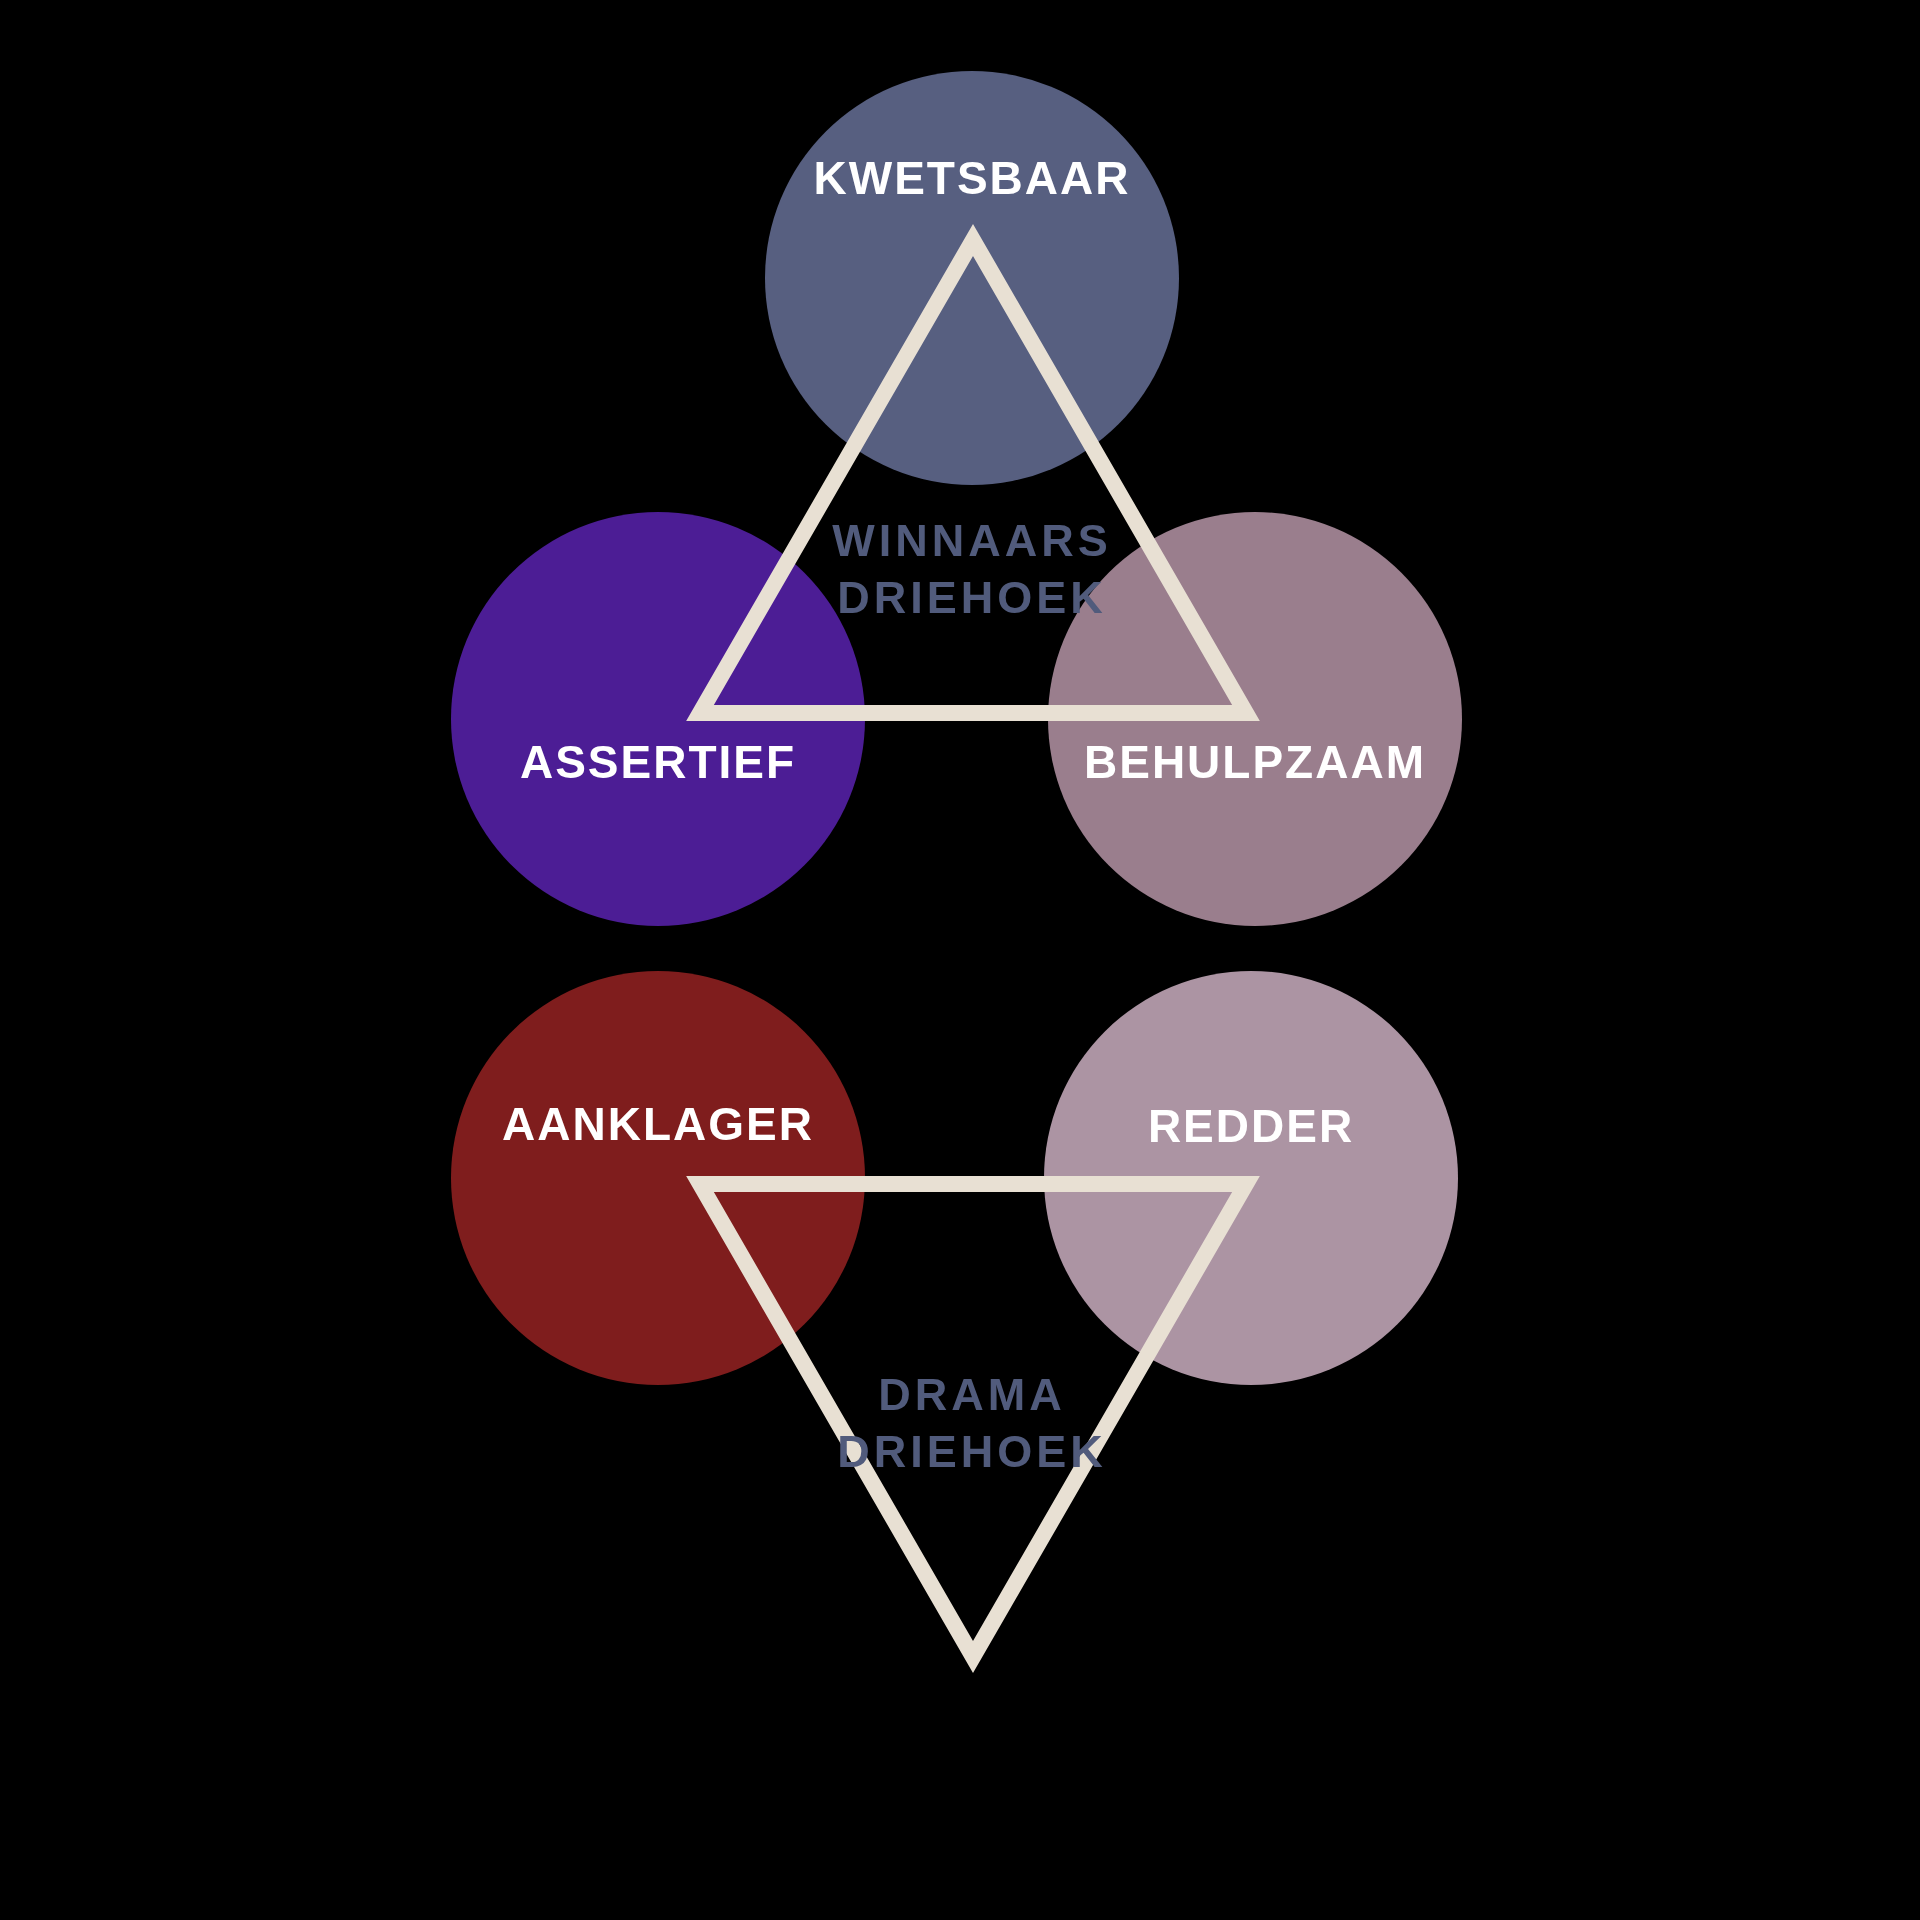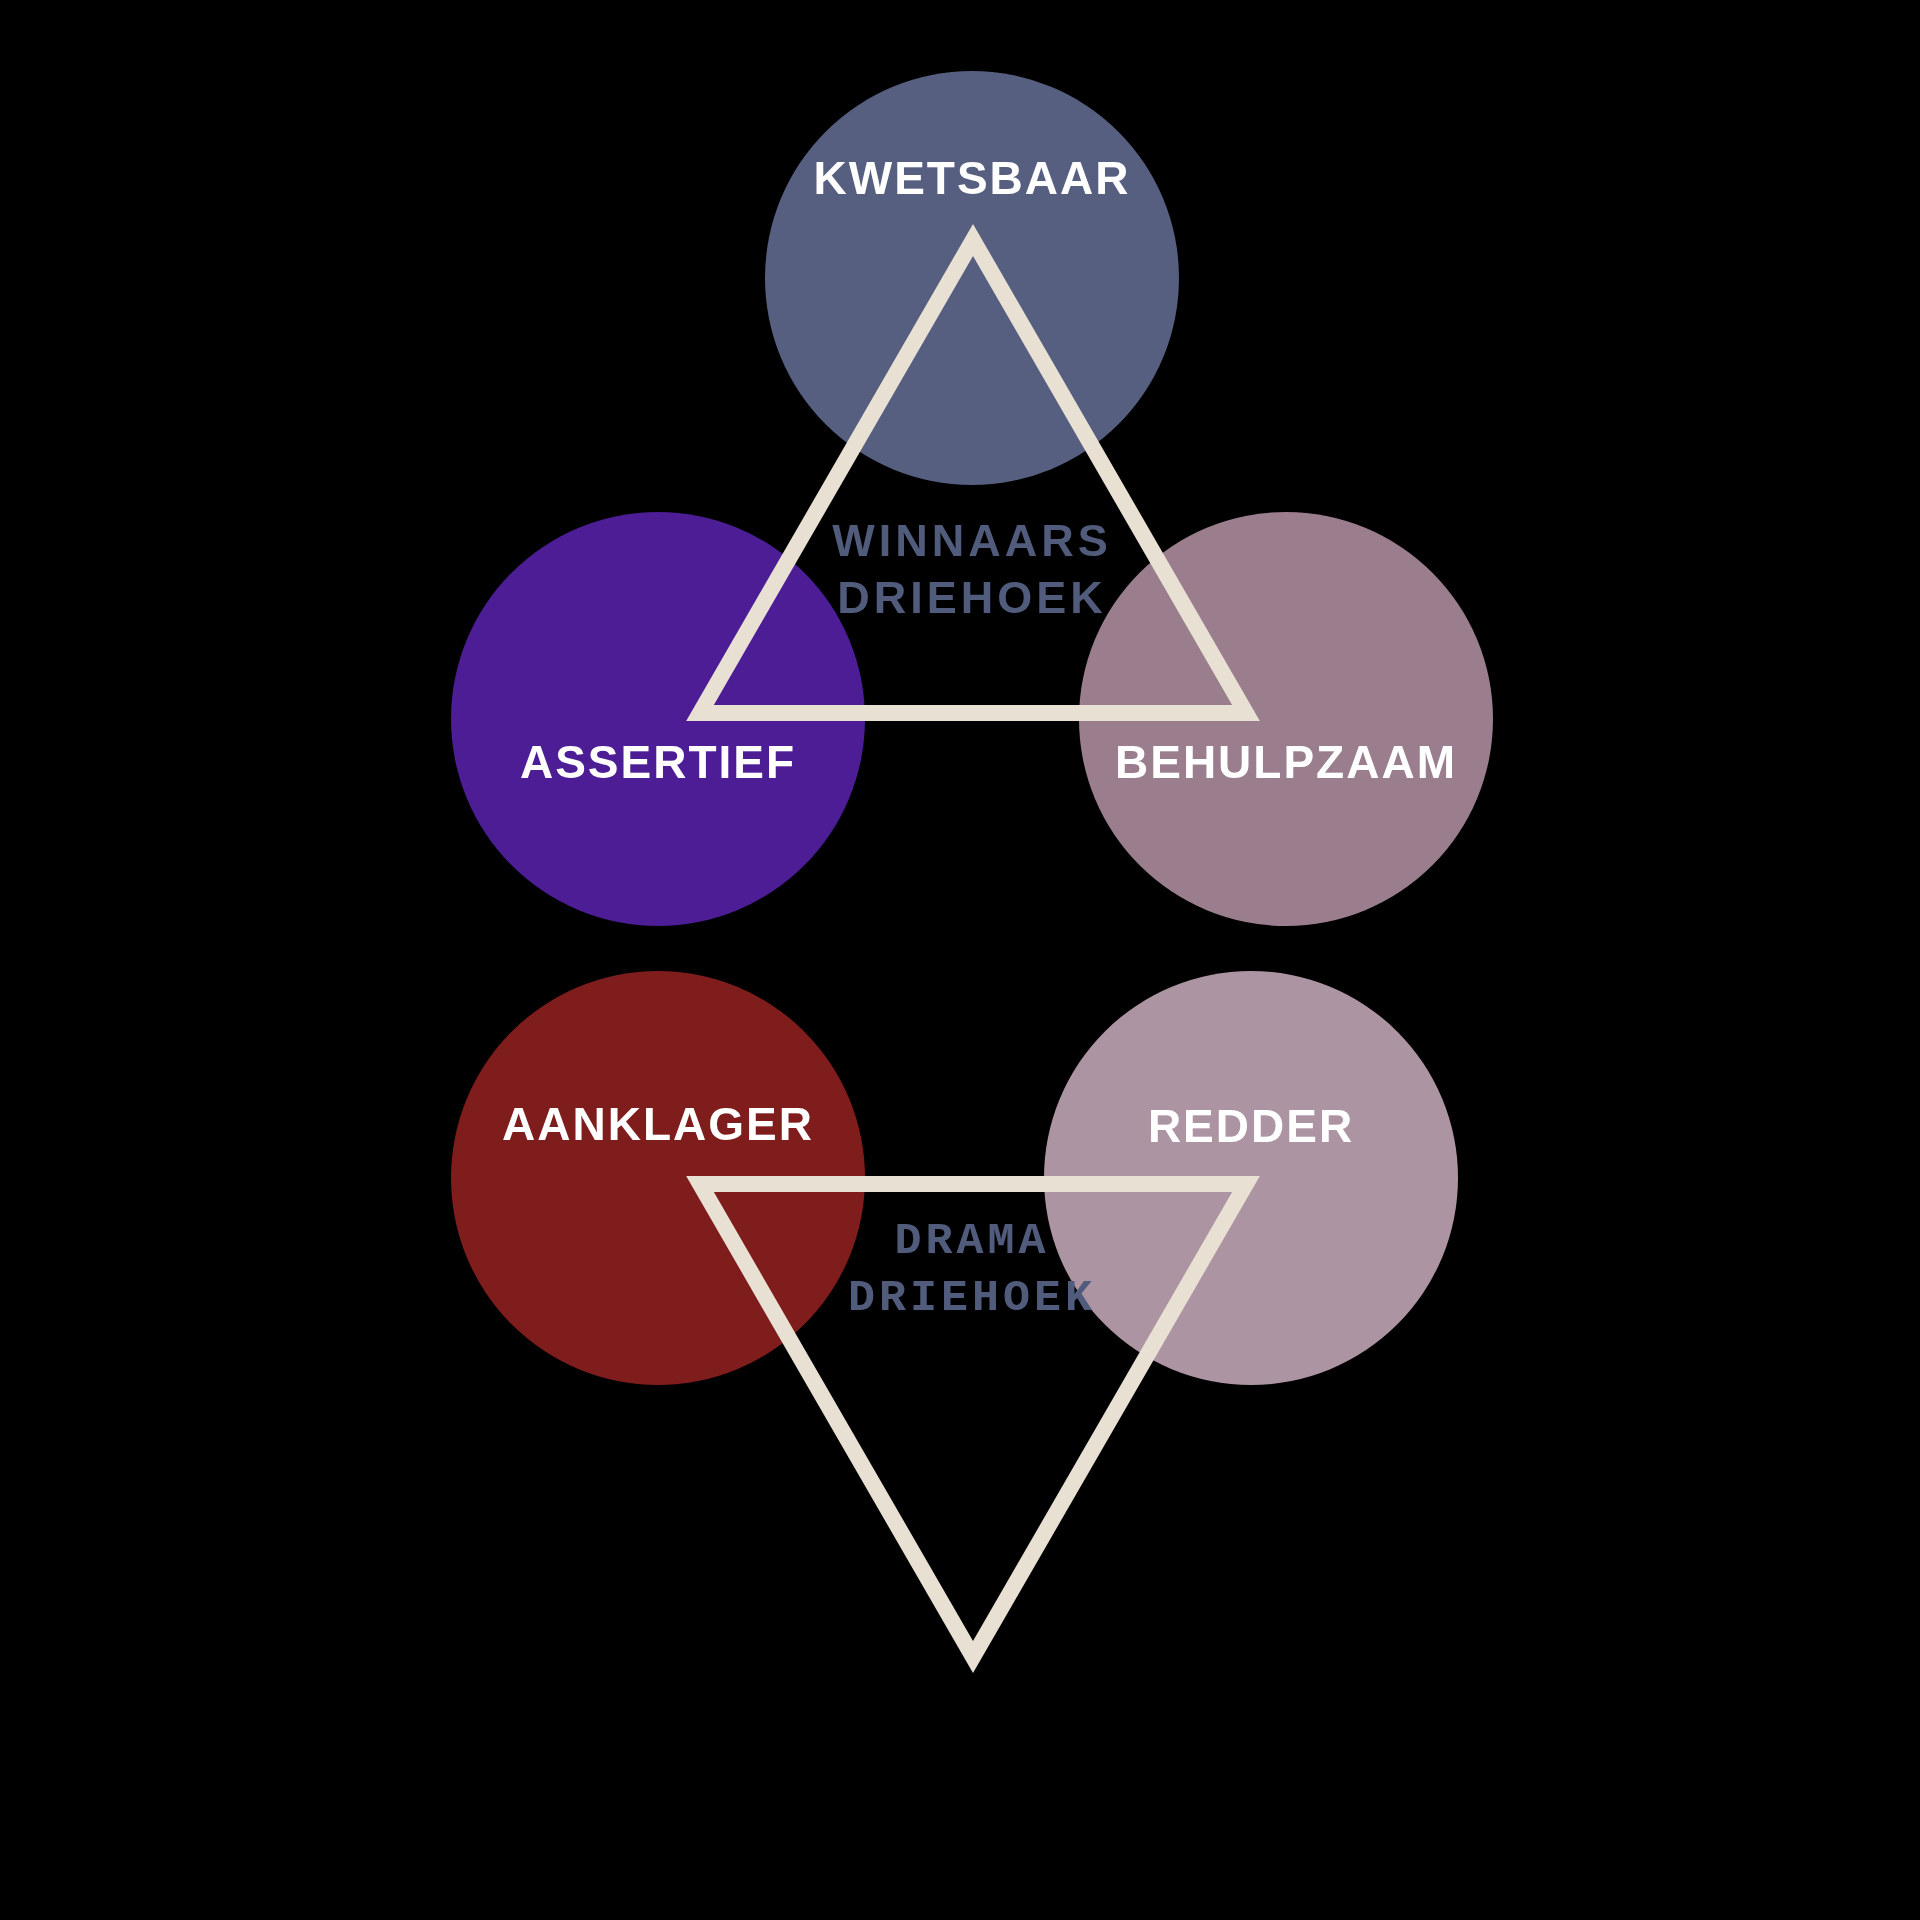--- a/index.html
+++ b/index.html
@@ -29,21 +29,21 @@
     font-weight: bold;
     font-size: 46px;
     line-height: 46px;
     letter-spacing: 2px;
     z-index: 4;
     white-space: nowrap;
   }
   
   .pos-kwetsbaar   { left: 765px;  top: 71px;  }
   .pos-assertief   { left: 451px;  top: 512px; }
-  .pos-behulpzaam  { left: 1079px; top: 512px; }
+  .pos-behulpzaam  { left: 1048px; top: 512px; }
   .pos-aanklager   { left: 451px;  top: 971px; }
   .pos-redder      { left: 1044px; top: 971px; }
   .pos-slachtoffer { left: 760px;  top: 1412px;}
   
   .pos-kwetsbaar   .node-label { top: 84px;  }
   .pos-assertief   .node-label { top: 227px; }
   .pos-behulpzaam  .node-label { top: 227px; }
   .pos-aanklager   .node-label { top: 130px; }
   .pos-redder      .node-label { top: 132px; }
   .pos-slachtoffer .node-label { top: 268px; }
@@ -66,21 +66,21 @@
     font-size: 45px;
     letter-spacing: 4px;
     z-index: 3;
   }
   .center-caption .line {
     display: block;
     line-height: 57px;
     white-space: nowrap;
   }
   .caption-winnaars { top: 512px; }
-  .caption-drama    { top: 1213px; font-family: Liberation Mono, monospace; }
+  .caption-drama    { top: 1366px; }
 </style>
 </head>
 <body style="background: rgb(0, 0, 0);">
 
 <div class="canvas">
 
   <div class="node pos-kwetsbaar" style="background-color: rgb(87, 95, 128);">
     <div class="node-label" style="color: rgb(255, 255, 255);">KWETSBAAR</div>
   </div>
   <div class="node pos-assertief" style="background-color: #4c1d95;">

